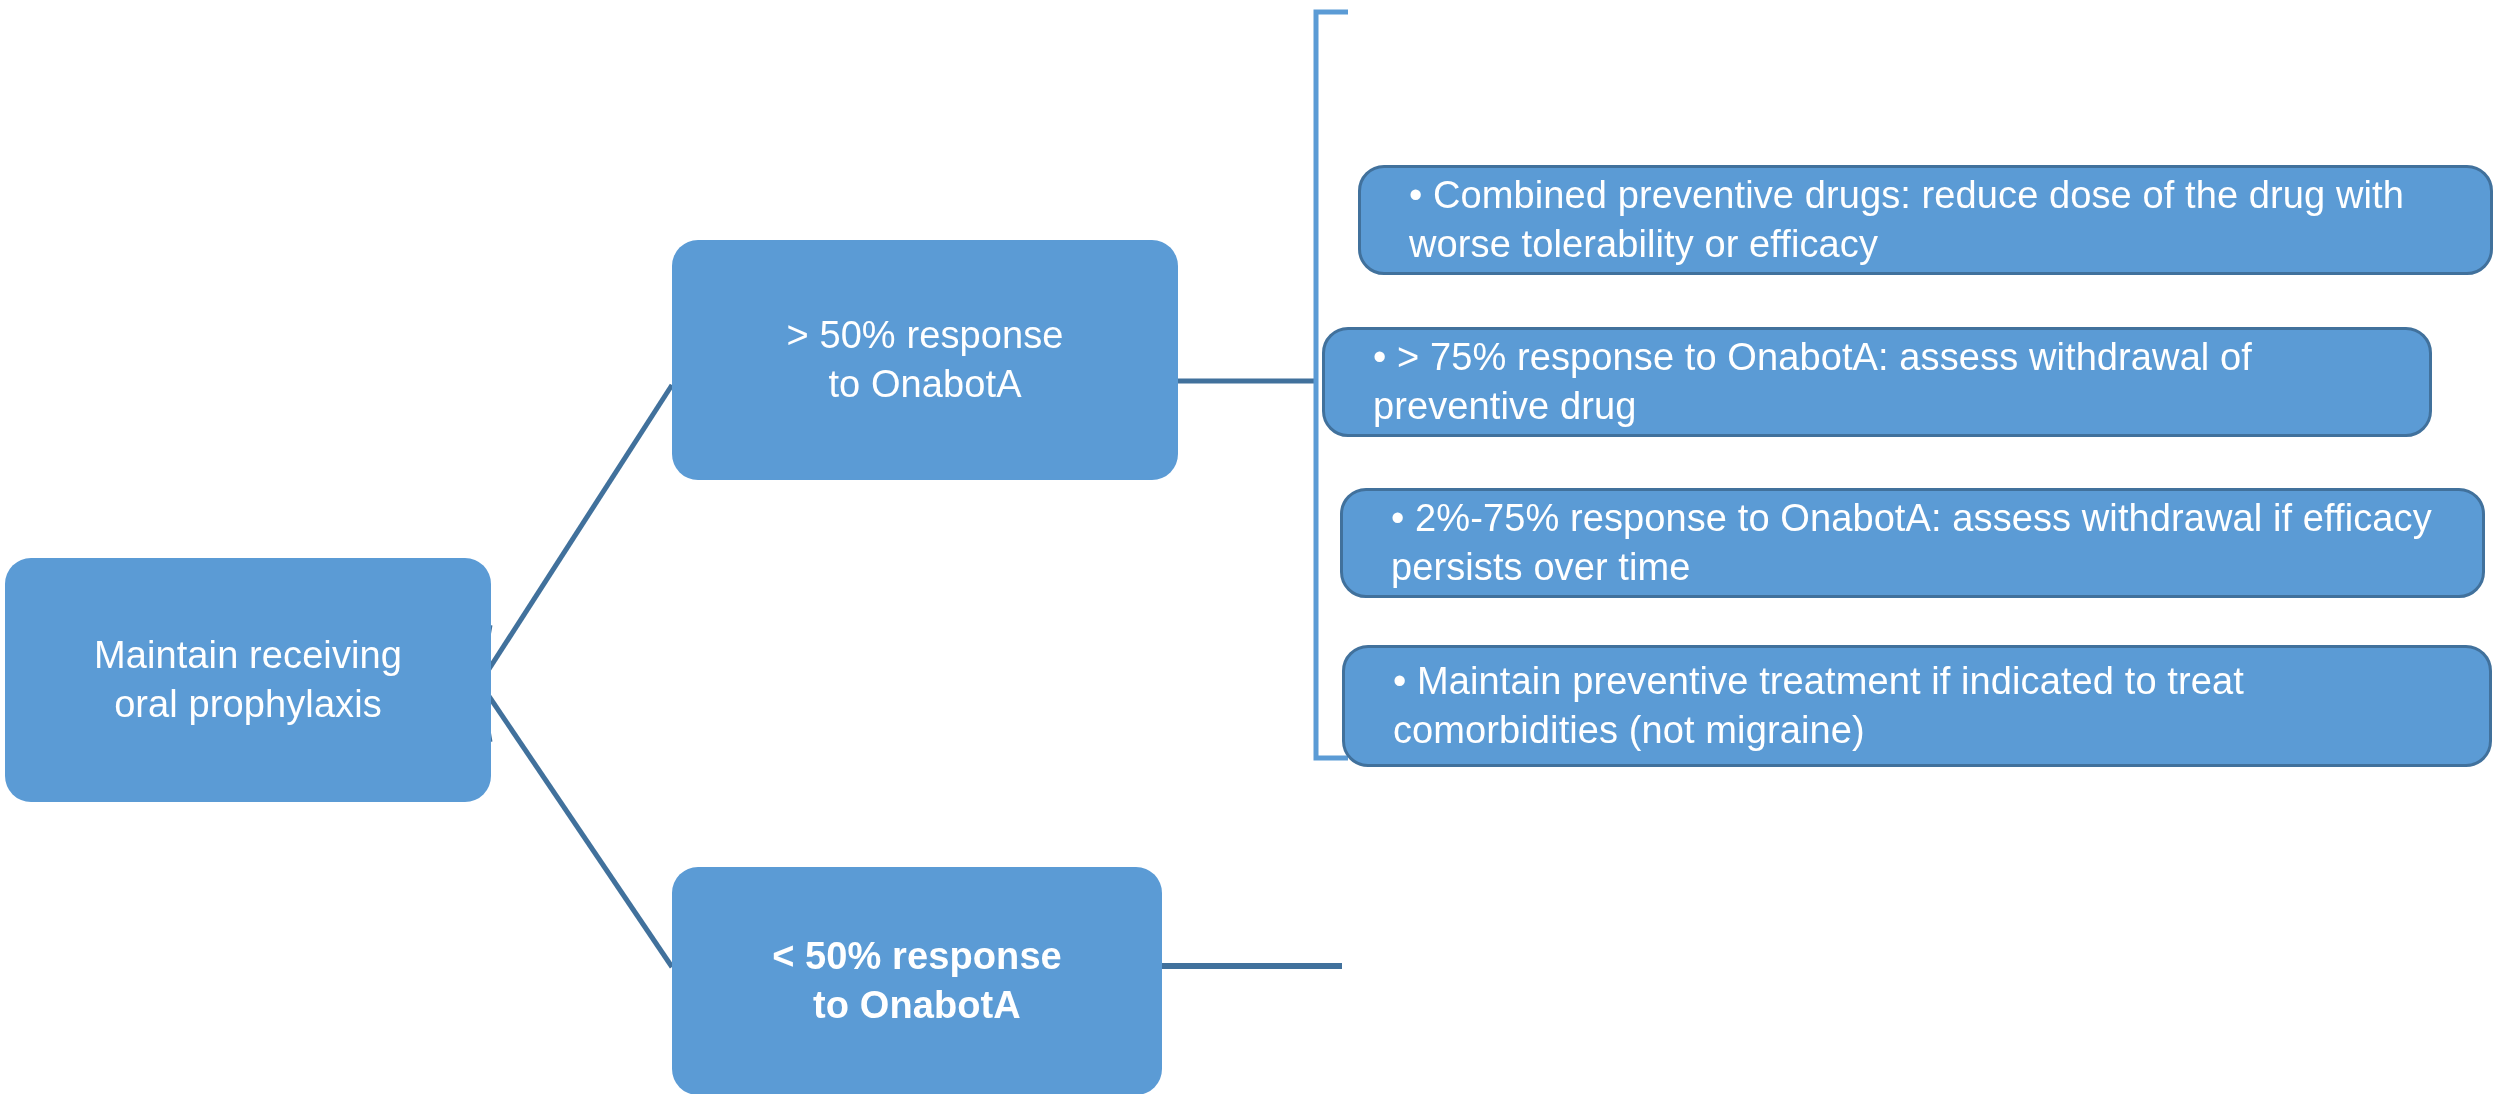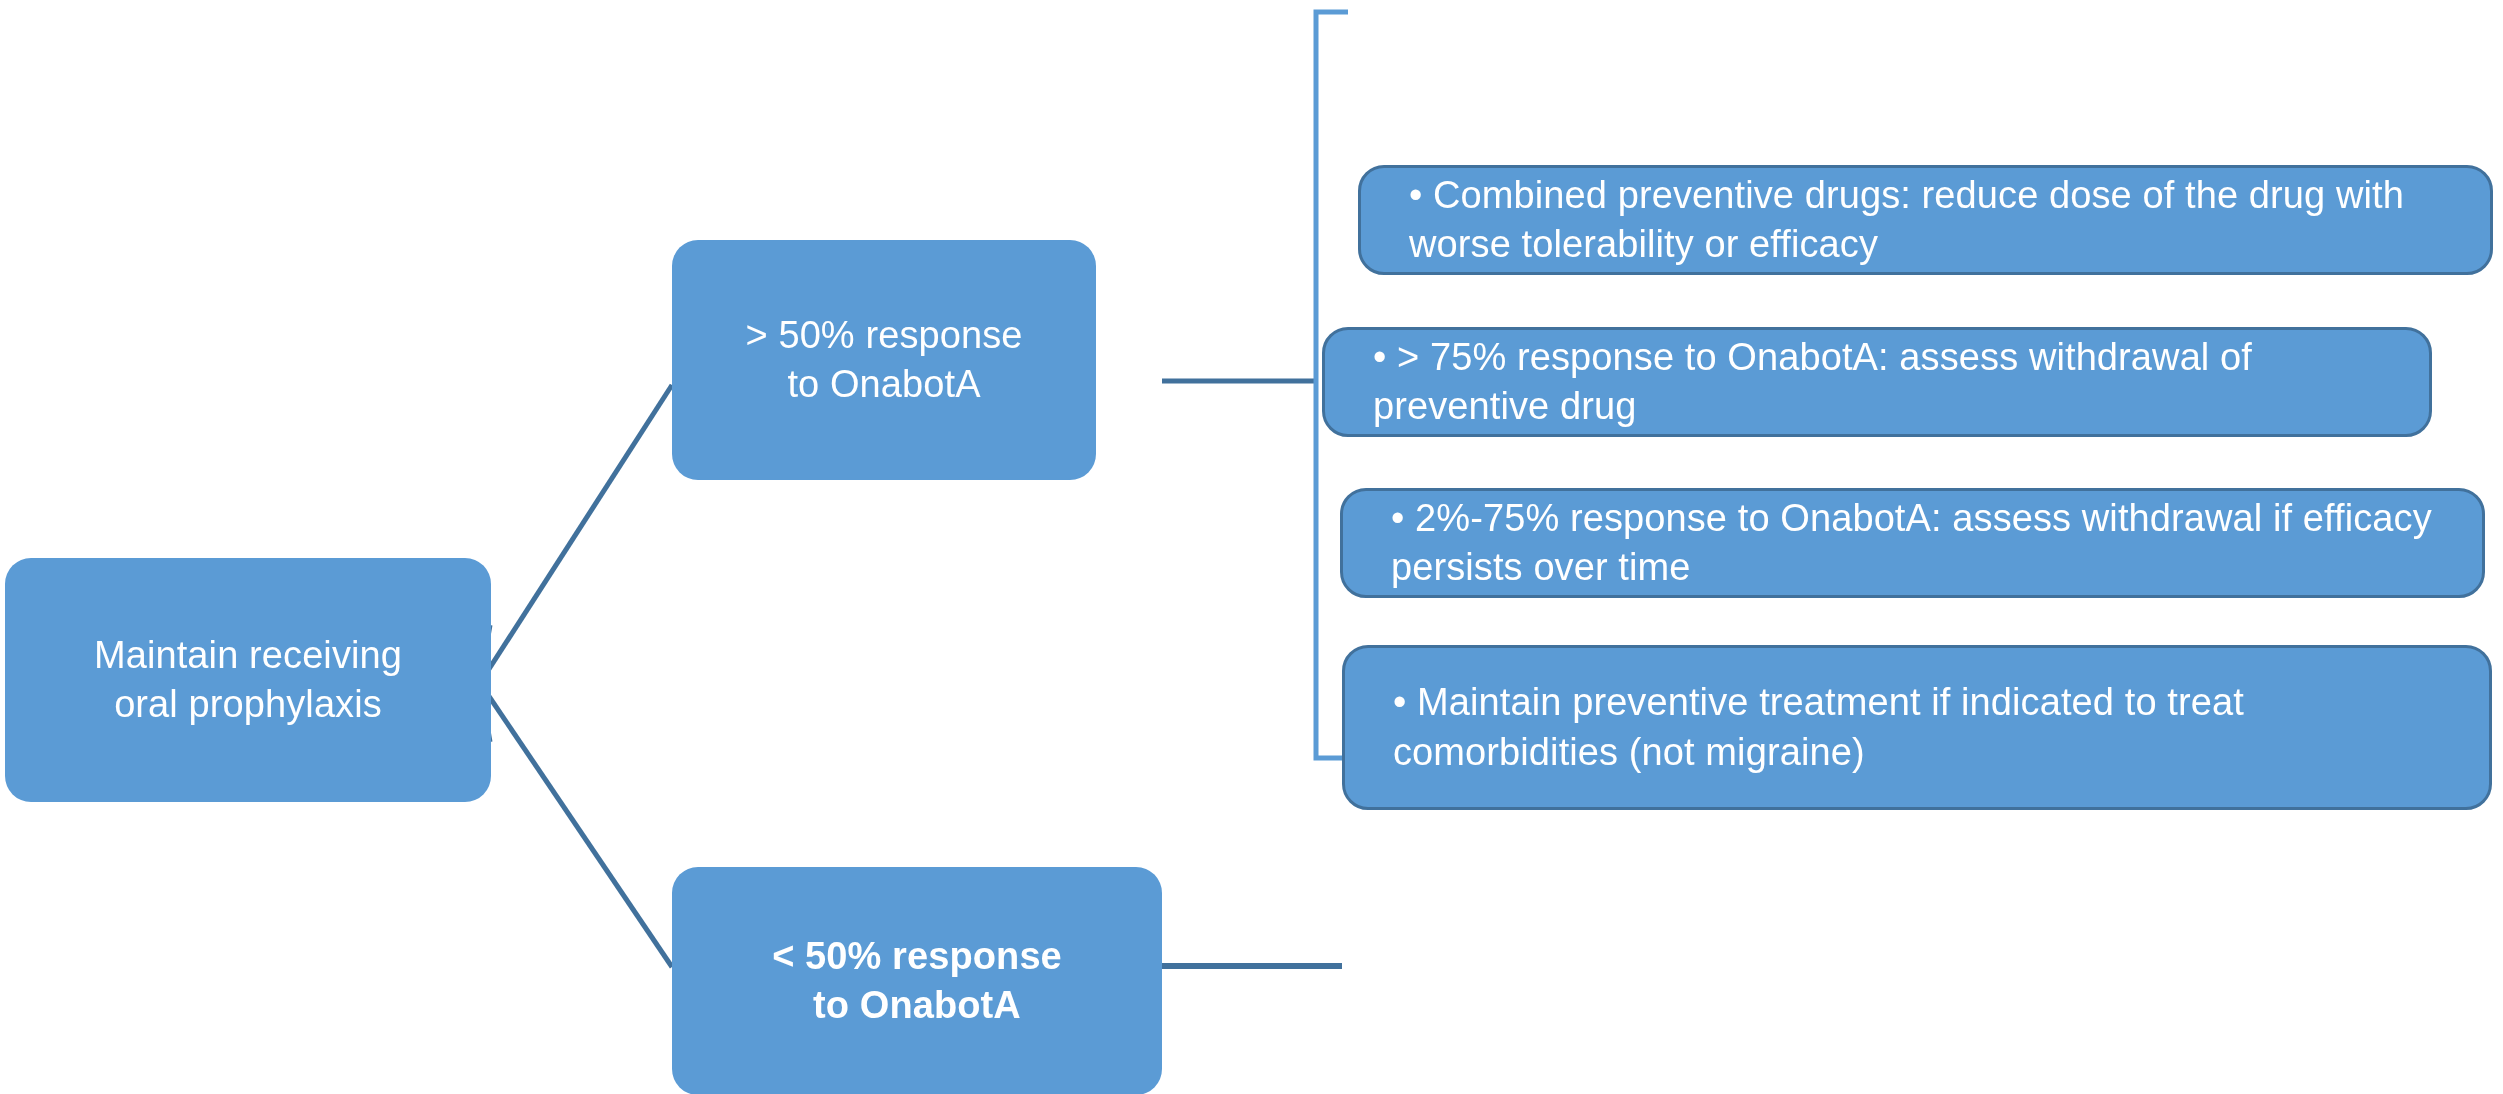--- a/index.html
+++ b/index.html
@@ -80,21 +80,21 @@
     <polyline points="1348,12 1316,12 1316,758 1348,758" fill="none" stroke="#5B9BD5" stroke-width="5"></polyline>
 
     <line x1="1162" y1="966" x2="1342" y2="966" stroke="#41719C" stroke-width="6"></line>
   </svg>
 
   <div class="node plain" style="left:5px; top:558px; width:486px; height:244px;">
     <span class="label">Maintain receiving
 oral prophylaxis</span>
   </div>
 
-  <div class="node plain" style="left:672px; top:240px; width:424px; height:240px;text-align:center;">
+  <div class="node plain" style="left:672px; top:240px; width:506px; height:240px;text-align:center;">
     <span class="label">&gt; 50% response
 to OnabotA</span>
   </div>
 
   <div class="node plain" style="left:672px; top:867px; width:490px; height:228px;font-weight:bold;">
     <span class="label">&lt; 50% response
 to OnabotA</span>
   </div>
 
 
@@ -103,18 +103,18 @@
   </div>
 
   <div class="node outlined" style="left:1322px; top:327px; width:1110px; height:110px;">
     <span class="label">• &gt; 75% response to OnabotA: assess withdrawal of preventive drug</span>
   </div>
 
   <div class="node outlined" style="left:1340px; top:488px; width:1145px; height:110px;">
     <span class="label">• 2%-75% response to OnabotA: assess withdrawal if efficacy persists over time</span>
   </div>
 
-  <div class="node outlined" style="left:1342px; top:645px; width:1150px; height:165px;">
+  <div class="node outlined" style="left:1342px; top:645px; width:1150px; height:122px;">
     <span class="label">• Maintain preventive treatment if indicated to treat comorbidities (not migraine)</span>
   </div>
 
 
 </div>
 
 </body></html>

